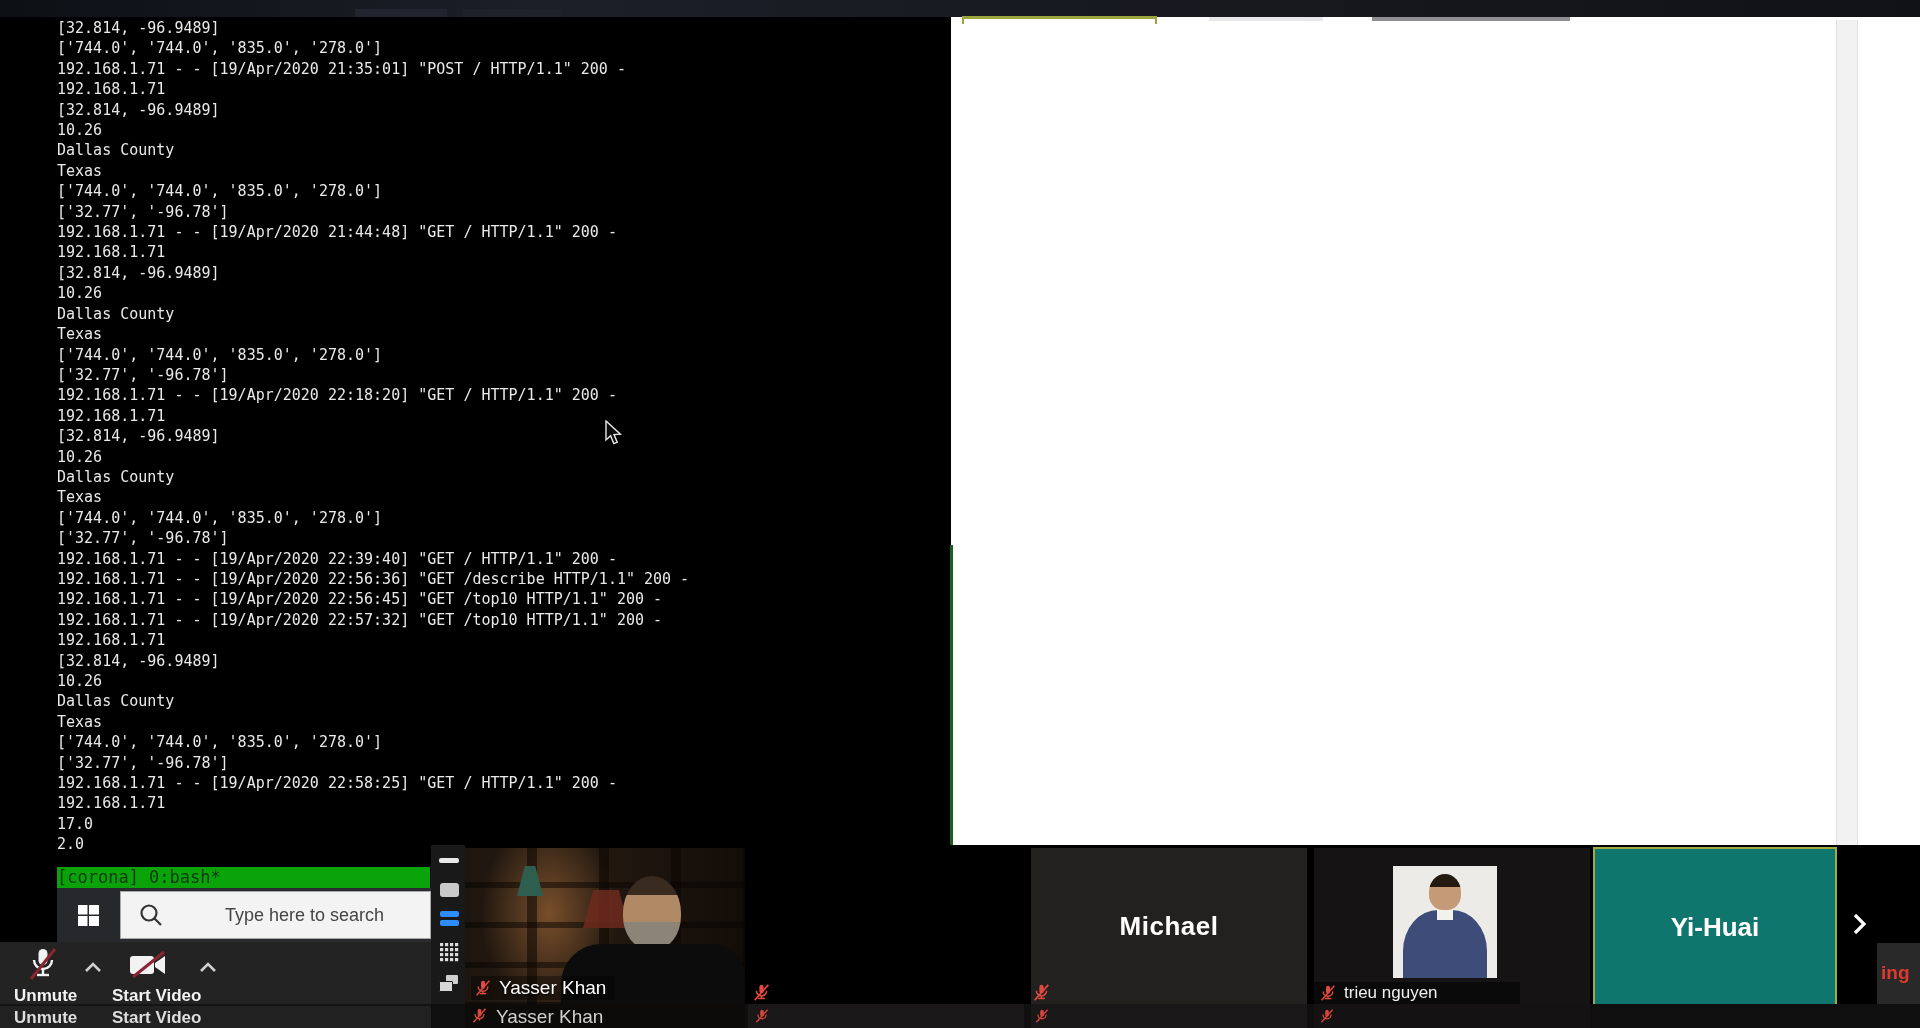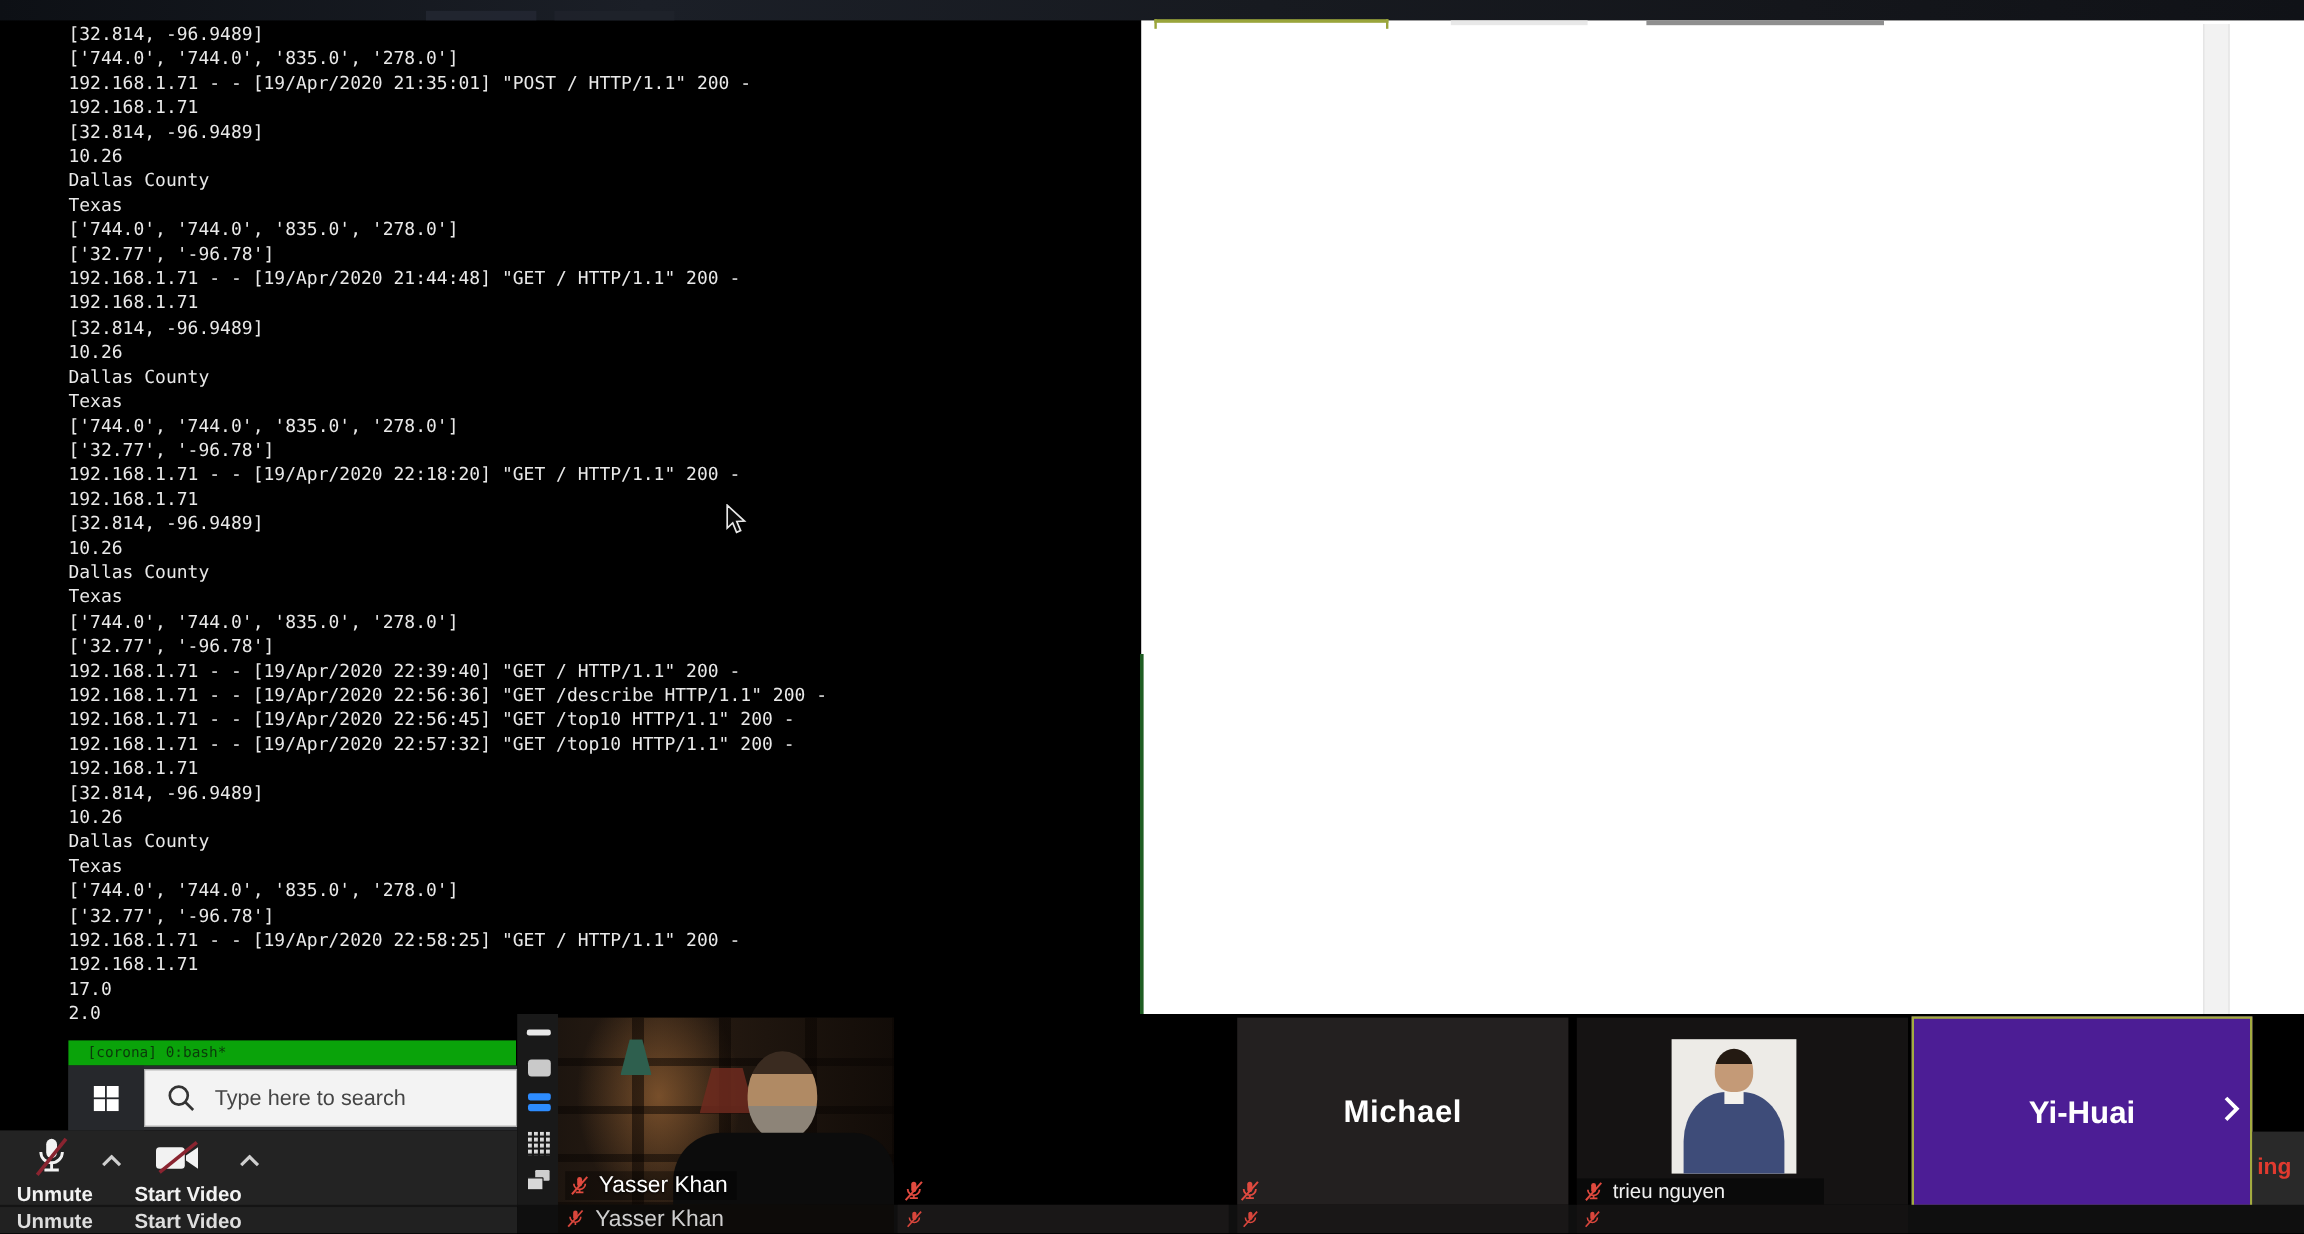--- a/index.html
+++ b/index.html
@@ -28,29 +28,29 @@
   
   .terminal { left:57px; top:18px; width:890px;
     font-family:"DejaVu Sans Mono", monospace; font-size:15px; line-height:20.4px;
     color:#e9e9e9; white-space:pre; }
 
   
   .cursor { left:605px; top:420px; }
 
   
   .tmux-bar { left:57px; top:867px; width:373px; height:21px; background:#0aa30a;
-    font-family:"DejaVu Sans Mono", monospace; font-size:12px; color:#0b3a0b;
-    line-height:21px; padding-left:16px; }
+    font-family:"DejaVu Sans Mono", monospace; font-size:17px; color:#0b3a0b;
+    line-height:21px; padding-left:0; }
 
   
   .taskbar { left:57px; top:888px; width:374px; height:54px; background:#2a2c30; }
   .win-btn { left:57px; top:888px; width:63px; height:54px; background:#26282c; }
   .win-flag { left:78px; top:905px; }
   .search-box { left:120px; top:891px; width:311px; height:48px; background:#f3f3f3;
-    border:1px solid #a8a8a8; display:flex; align-items:center; }
+    border:1px solid #a8a8a8; display:flex; align-items:center;gap:46px; }
   .search-icon { margin-left:18px; }
   .search-text { margin-left:16px; font-size:18px; color:#454545; }
 
   
   .zoom-toolbar { left:0; top:942px; width:431px; height:86px; background:#232323; }
   .zoom-toolbar-row2 { left:0; top:1006px; width:431px; height:22px; background:#212121; }
   .tb-divider { left:0; top:1004px; width:431px; height:2px; background:#141414; }
   .mic-btn { left:28px; top:946px; }
   .caret1 { left:84px; top:962px; }
   .cam-btn { left:128px; top:950px; }
@@ -105,21 +105,21 @@
   .trieu-photo { position:absolute; left:79px; top:18px; width:104px; height:112px; background:#edebe7; }
   .tn-head { position:absolute; left:36px; top:8px; width:32px; height:36px; border-radius:50% 50% 42% 42%;
     background:linear-gradient(180deg,#241a12 0 36%, #c49a77 36%); }
   .tn-body { position:absolute; left:10px; top:44px; width:84px; height:68px; background:#3e4c79;
     border-radius:42% 42% 0 0/60% 60% 0 0; }
   .tn-collar { position:absolute; left:44px; top:42px; width:16px; height:12px; background:#f3f1ec; }
   .trieu-chip { position:absolute; left:0; bottom:0; width:206px; height:22px; background:rgba(8,8,8,.82);
     display:flex; align-items:center; gap:8px; padding-left:6px; }
   .trieu-chip span { font-size:17px; color:#f0f0f0; }
 
-  .yihuai-box { left:1593px; top:847px; width:284px; height:172px; background:#4c1d95;
+  .yihuai-box { left:1593px; top:847px; width:244px; height:172px; background:#0f766e;
     border:2px solid #a3ab40; }
   .yihuai-name { position:absolute; left:0; top:0; width:100%; height:156px; display:flex;
     align-items:center; justify-content:center; font-size:26px; font-weight:bold; color:#fff; }
   .yihuai-innerline { position:absolute; left:0; top:155px; width:100%; height:1px; background:#8a8f3a; opacity:.85; }
   .yihuai-dupname { position:absolute; left:9px; top:158px; font-size:18px; color:#dcdcdc; }
   .chevron-right { left:1852px; top:912px; }
 
   .ing-panel { left:1877px; top:943px; width:43px; height:76px; background:#292929; }
   .ing-text { left:1881px; top:962px; font-size:19px; font-weight:bold; color:#e03a2f; }
 

